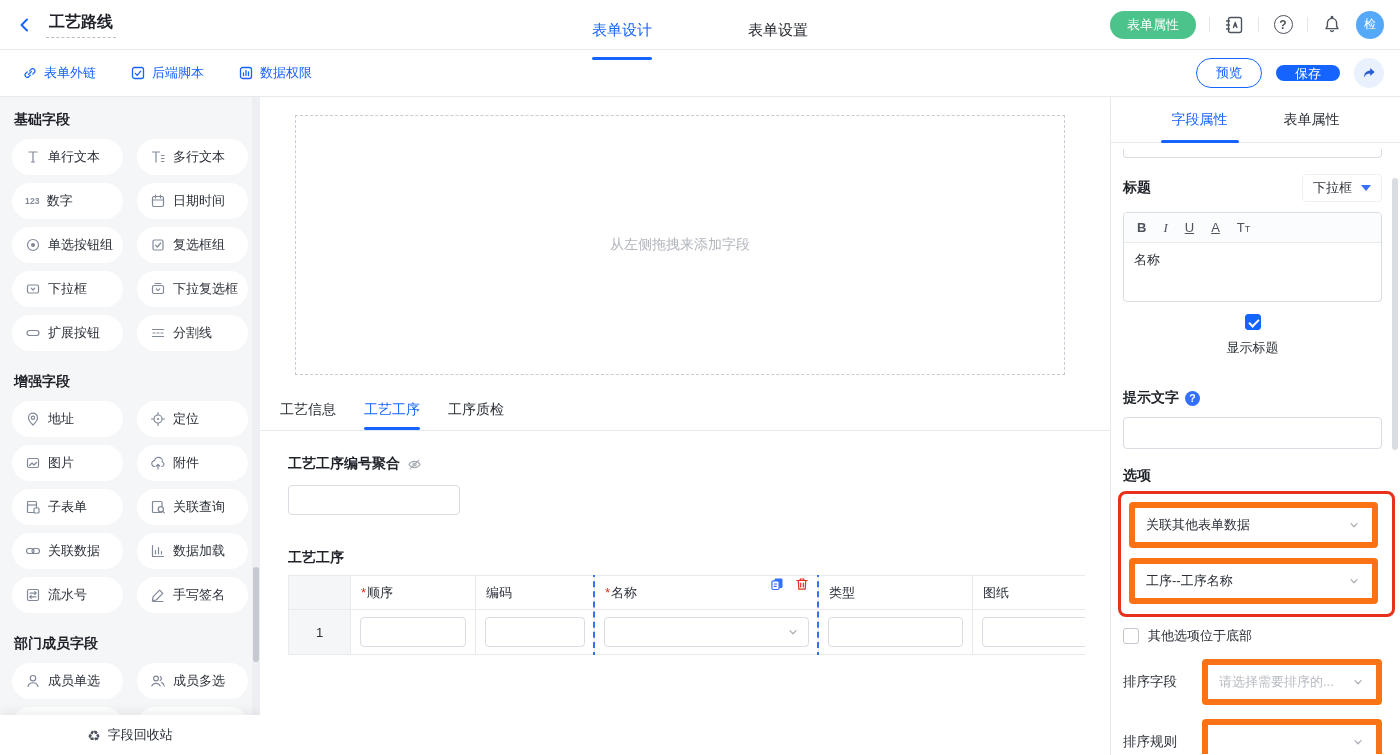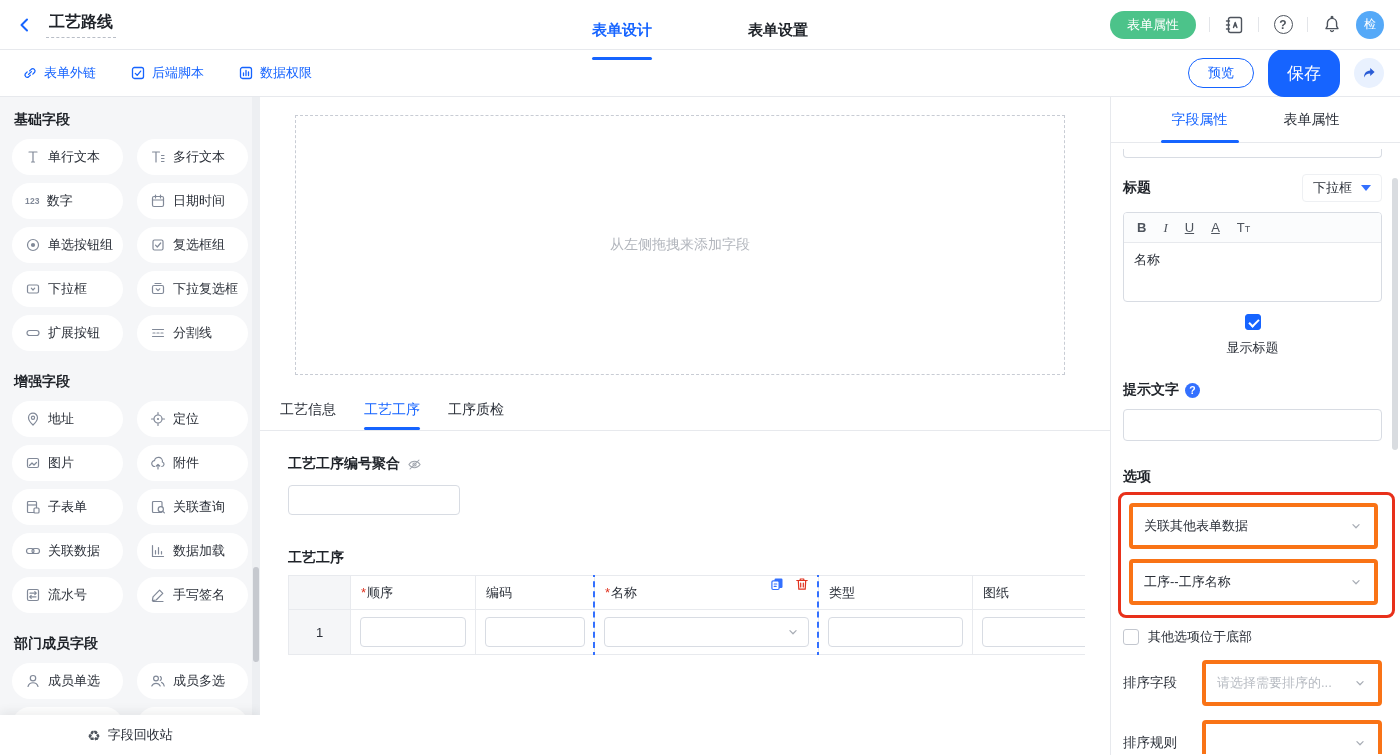--- a/index.html
+++ b/index.html
@@ -3,36 +3,36 @@
 <meta charset="utf-8">
 <style>
   *{box-sizing:border-box;margin:0;padding:0;}
   html,body{width:1400px;height:755px;overflow:hidden;}
   body{font-family:"Liberation Sans","DejaVu Sans",sans-serif;background:#fff;color:#1f2329;font-size:13px;}
   svg{display:block;}
   
   .header{height:50px;display:flex;align-items:center;padding:0 16px 0 14px;border-bottom:1px solid #e7e9ed;position:relative;background:#fff;}
   .back-btn{width:22px;height:22px;display:grid;place-items:center;margin-right:10px;cursor:pointer;}
   .form-title{font-size:16px;font-weight:700;color:#1f2329;border-bottom:1px dashed #b9bec7;padding:0 3px 4px;}
-  .header-tabs{position:absolute;left:50%;transform:translateX(-50%);top:0;height:60px;display:flex;gap:96px;font-weight:bold;}
+  .header-tabs{position:absolute;left:50%;transform:translateX(-50%);top:0;height:60px;display:flex;gap:96px;}
   .htab{display:flex;align-items:center;font-size:15px;color:#1f2329;position:relative;cursor:pointer;}
   .htab.active{color:#1664ff;}
   .htab .underline{position:absolute;left:0;right:0;bottom:0;height:3px;background:#1664ff;border-radius:2px;}
   .header-right{margin-left:auto;display:flex;align-items:center;gap:13px;}
   .pill-green{height:28px;padding:0 17px;border-radius:15px;background:#4cc38a;color:#fff;font-size:13px;display:flex;align-items:center;border:none;cursor:pointer;}
   .v-sep{width:1px;height:15px;background:#e3e5e9;}
   .hicon{width:22px;height:22px;display:grid;place-items:center;cursor:pointer;}
   .help-circle{width:19px;height:19px;border:1.5px solid #4e545d;border-radius:50%;display:grid;place-items:center;font-size:12px;color:#4e545d;font-weight:700;}
   .avatar{width:28px;height:28px;border-radius:50%;background:#55a9f8;color:#fff;font-size:12px;display:grid;place-items:center;cursor:pointer;}
   
   .subbar{height:47px;display:flex;align-items:center;padding:0 16px 0 22px;border-bottom:1px solid #e7e9ed;background:#fff;}
   .blink{color:#1664ff;font-size:13px;display:flex;align-items:center;gap:6px;margin-right:34px;cursor:pointer;}
   .subbar-right{margin-left:auto;display:flex;align-items:center;gap:14px;}
   .btn-outline{height:30px;padding:0 19px;border:1px solid #1664ff;color:#1664ff;background:#fff;border-radius:16px;font-size:13px;cursor:pointer;}
-  .btn-primary{height:48px;padding:0 19px;border:none;color:#fff;background:#1664ff;border-radius:16px;font-size:17px;cursor:pointer;}
+  .btn-primary{height:16px;padding:0 19px;border:none;color:#fff;background:#1664ff;border-radius:16px;font-size:13px;cursor:pointer;}
   .btn-share{width:30px;height:30px;border-radius:50%;background:#e9f1fe;border:none;display:grid;place-items:center;cursor:pointer;}
   
   .page-body{display:flex;height:658px;}
   
   .sidebar{width:260px;background:#f5f6f8;position:relative;padding:14px 0 0;flex:none;overflow:hidden;}
   .sb-content{padding:0 12px;}
   .sb-title{font-size:14px;font-weight:700;color:#1f2329;margin:0 0 10px 2px;}
   .sb-title.mt{margin-top:22px;}
   .sb-grid{display:grid;grid-template-columns:1fr 1fr;gap:8px 14px;}
   .sb-btn{height:36px;background:#fff;border-radius:18px;display:flex;align-items:center;gap:7px;padding:0 8px 0 13px;font-size:13px;color:#2a2f38;cursor:grab;white-space:nowrap;}
@@ -67,40 +67,40 @@
   
   .panel{width:290px;flex:none;border-left:1px solid #e7e9ed;background:#fff;position:relative;}
   .panel-tabs{height:46px;display:flex;align-items:center;justify-content:center;gap:56px;border-bottom:1px solid #e7e9ed;}
   .ptab{font-size:14px;color:#2a2f38;height:46px;display:flex;align-items:center;position:relative;cursor:pointer;text-align:center;}
   .ptab.active{color:#1664ff;}
   .ptab .underline{position:absolute;left:-11px;right:-11px;bottom:0;height:3px;background:#1664ff;border-radius:2px;}
   .panel-body{padding:6px 18px 0 12px;height:611px;position:relative;overflow:hidden;}
   .partial-input{height:9px;border:1px solid #d8dce3;border-top:none;border-radius:0 0 4px 4px;}
   .row-between{display:flex;align-items:center;justify-content:space-between;gap:18px;}
   .plabel{font-size:14px;font-weight:700;color:#1f2329;display:flex;align-items:center;gap:6px;}
-  .mt16{margin-top:16px;} .mt10{margin-top:10px;} .mt12{margin-top:12px;flex-direction:column;} .mt24{margin-top:24px;text-align:right;} .mt22{margin-top:27px;} .mt14{margin-top:14px;}
+  .mt16{margin-top:16px;} .mt10{margin-top:10px;} .mt12{margin-top:12px;flex-direction:column;} .mt24{margin-top:32px;text-align:right;} .mt22{margin-top:18px;} .mt14{margin-top:14px;}
   .mini-select{height:28px;padding:0 10px;display:flex;align-items:center;gap:9px;font-size:13px;color:#2a2f38;border:1px solid #eef0f3;border-radius:4px;background:#fff;cursor:pointer;}
   .caret-down{width:0;height:0;border-left:5px solid transparent;border-right:5px solid transparent;border-top:6px solid #3370ff;}
   .editor{margin-top:10px;border:1px solid #d8dce3;border-radius:4px;overflow:hidden;}
   .editor-toolbar{height:30px;display:flex;align-items:center;gap:17px;padding:0 13px;border-bottom:1px solid #e7e9ed;background:#fbfcfd;color:#4e545d;font-size:13px;}
   .editor-toolbar span{cursor:pointer;}
   .tb-b{font-weight:700;}
   .tb-i{font-style:italic;font-family:"Liberation Serif","DejaVu Serif",serif;}
   .tb-u,.tb-a{text-decoration:underline;}
   .tb-t{display:flex;align-items:baseline;}
   .tb-t .small{font-size:9px;}
   .editor-area{height:58px;padding:8px 10px;font-size:13px;color:#2a2f38;outline:none;}
   .check-row{display:flex;align-items:center;gap:9px;font-size:13px;color:#2a2f38;cursor:pointer;}
   .cb{width:16px;height:16px;border-radius:3px;border:1px solid #c3c7cf;background:#fff;position:relative;flex:none;}
   .cb.checked{background:#1664ff;border-color:#1664ff;}
   .cb.checked::after{content:"";position:absolute;left:3px;top:3.5px;width:8px;height:4px;border-left:2px solid #fff;border-bottom:2px solid #fff;transform:rotate(-45deg);}
   .hint-q{width:15px;height:15px;border-radius:50%;background:#3370ff;color:#fff;font-size:10.5px;font-weight:700;display:grid;place-items:center;}
   .text-input{width:100%;height:32px;border:1px solid #d8dce3;border-radius:4px;outline:none;font:inherit;padding:0 10px;background:#fff;}
   .red-box{border:3px solid #e8301a;border-radius:8px;margin:6px -13px 0 -5px;padding:8px 14px 10px 8px;}
-  .pselect{height:46px;border:4px solid #f97316;border-radius:4px;background:#fff;display:flex;align-items:center;justify-content:space-between;padding:10px 11px;font-size:13px;color:#2a2f38;cursor:pointer;}
+  .pselect{height:46px;border:6px solid #f97316;border-radius:4px;background:#fff;display:flex;align-items:center;justify-content:space-between;padding:10px 11px;font-size:13px;color:#2a2f38;cursor:pointer;}
   .pselect .ph{color:#b7bbc2;white-space:nowrap;overflow:hidden;}
   .sort-row{display:flex;align-items:center;justify-content:space-between;}
   .sort-row .slabel{font-size:13.5px;color:#2a2f38;}
   .sort-row .pselect{width:180px;}
   .panel-scroll-thumb{position:absolute;right:2px;top:35px;width:6px;height:272px;border-radius:3px;background:#d9dce0;cursor:pointer;}
 </style>
 </head>
 <body>
 
 <div class="header">

